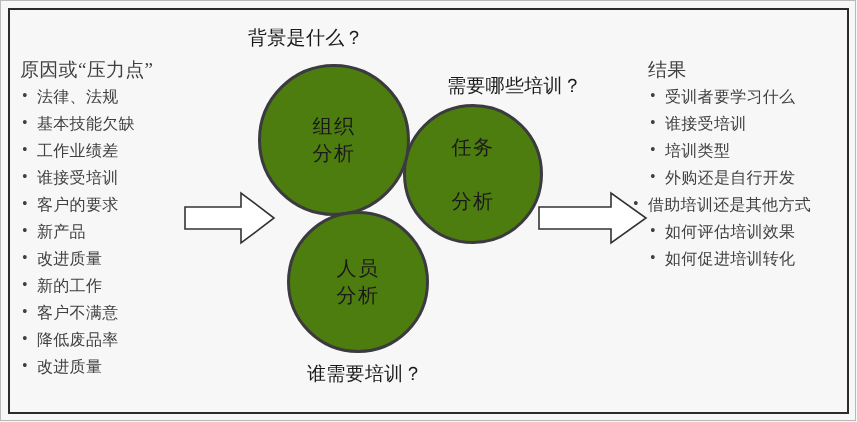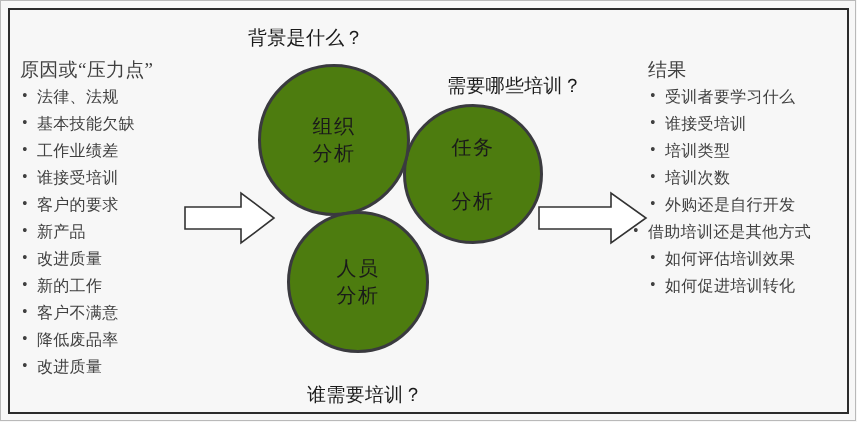--- a/index.html
+++ b/index.html
@@ -78,21 +78,21 @@
   .caption {
     position: absolute;
     font-size: 19px;
     line-height: 24px;
     color: #1a1a1a;
     white-space: nowrap;
     letter-spacing: 0.3px;
   }
   #caption-context { left: 248px; top: 26px; }
   #caption-training { left: 447px; top: 74px; }
-  #caption-who   { left: 307px; top: 383px; }
+  #caption-who   { left: 307px; top: 362px; }
 
   
   .circle {
     position: absolute;
     border-radius: 50%;
     border: 3px solid #3a3a3f;
     background: #4d7c0f;
     box-sizing: border-box;
     display: flex;
     flex-direction: column;
@@ -167,21 +167,20 @@
   <svg class="block-arrow" id="arrow-right" viewBox="0 0 110 60">
     <polygon points="1,19 73,19 73,5 108,30 73,55 73,41 1,41" fill="#ffffff" stroke="#333333" stroke-width="1.6" stroke-linejoin="miter"></polygon>
   </svg>
 
   <div class="col" id="right-column">
     <div class="col-heading">结果</div>
     <ul class="bullet-list">
       <li class="bullet-item">受训者要学习什么</li>
       <li class="bullet-item">谁接受培训</li>
       <li class="bullet-item">培训类型</li>
-      <li class="bullet-item">培训次数</li>
       <li class="bullet-item">外购还是自行开发</li>
       <li class="bullet-item wrap">借助培训还是其他方式</li>
       <li class="bullet-item">如何评估培训效果</li>
       <li class="bullet-item">如何促进培训转化</li>
     </ul>
   </div>
 
 </div>
 
 </body></html>

